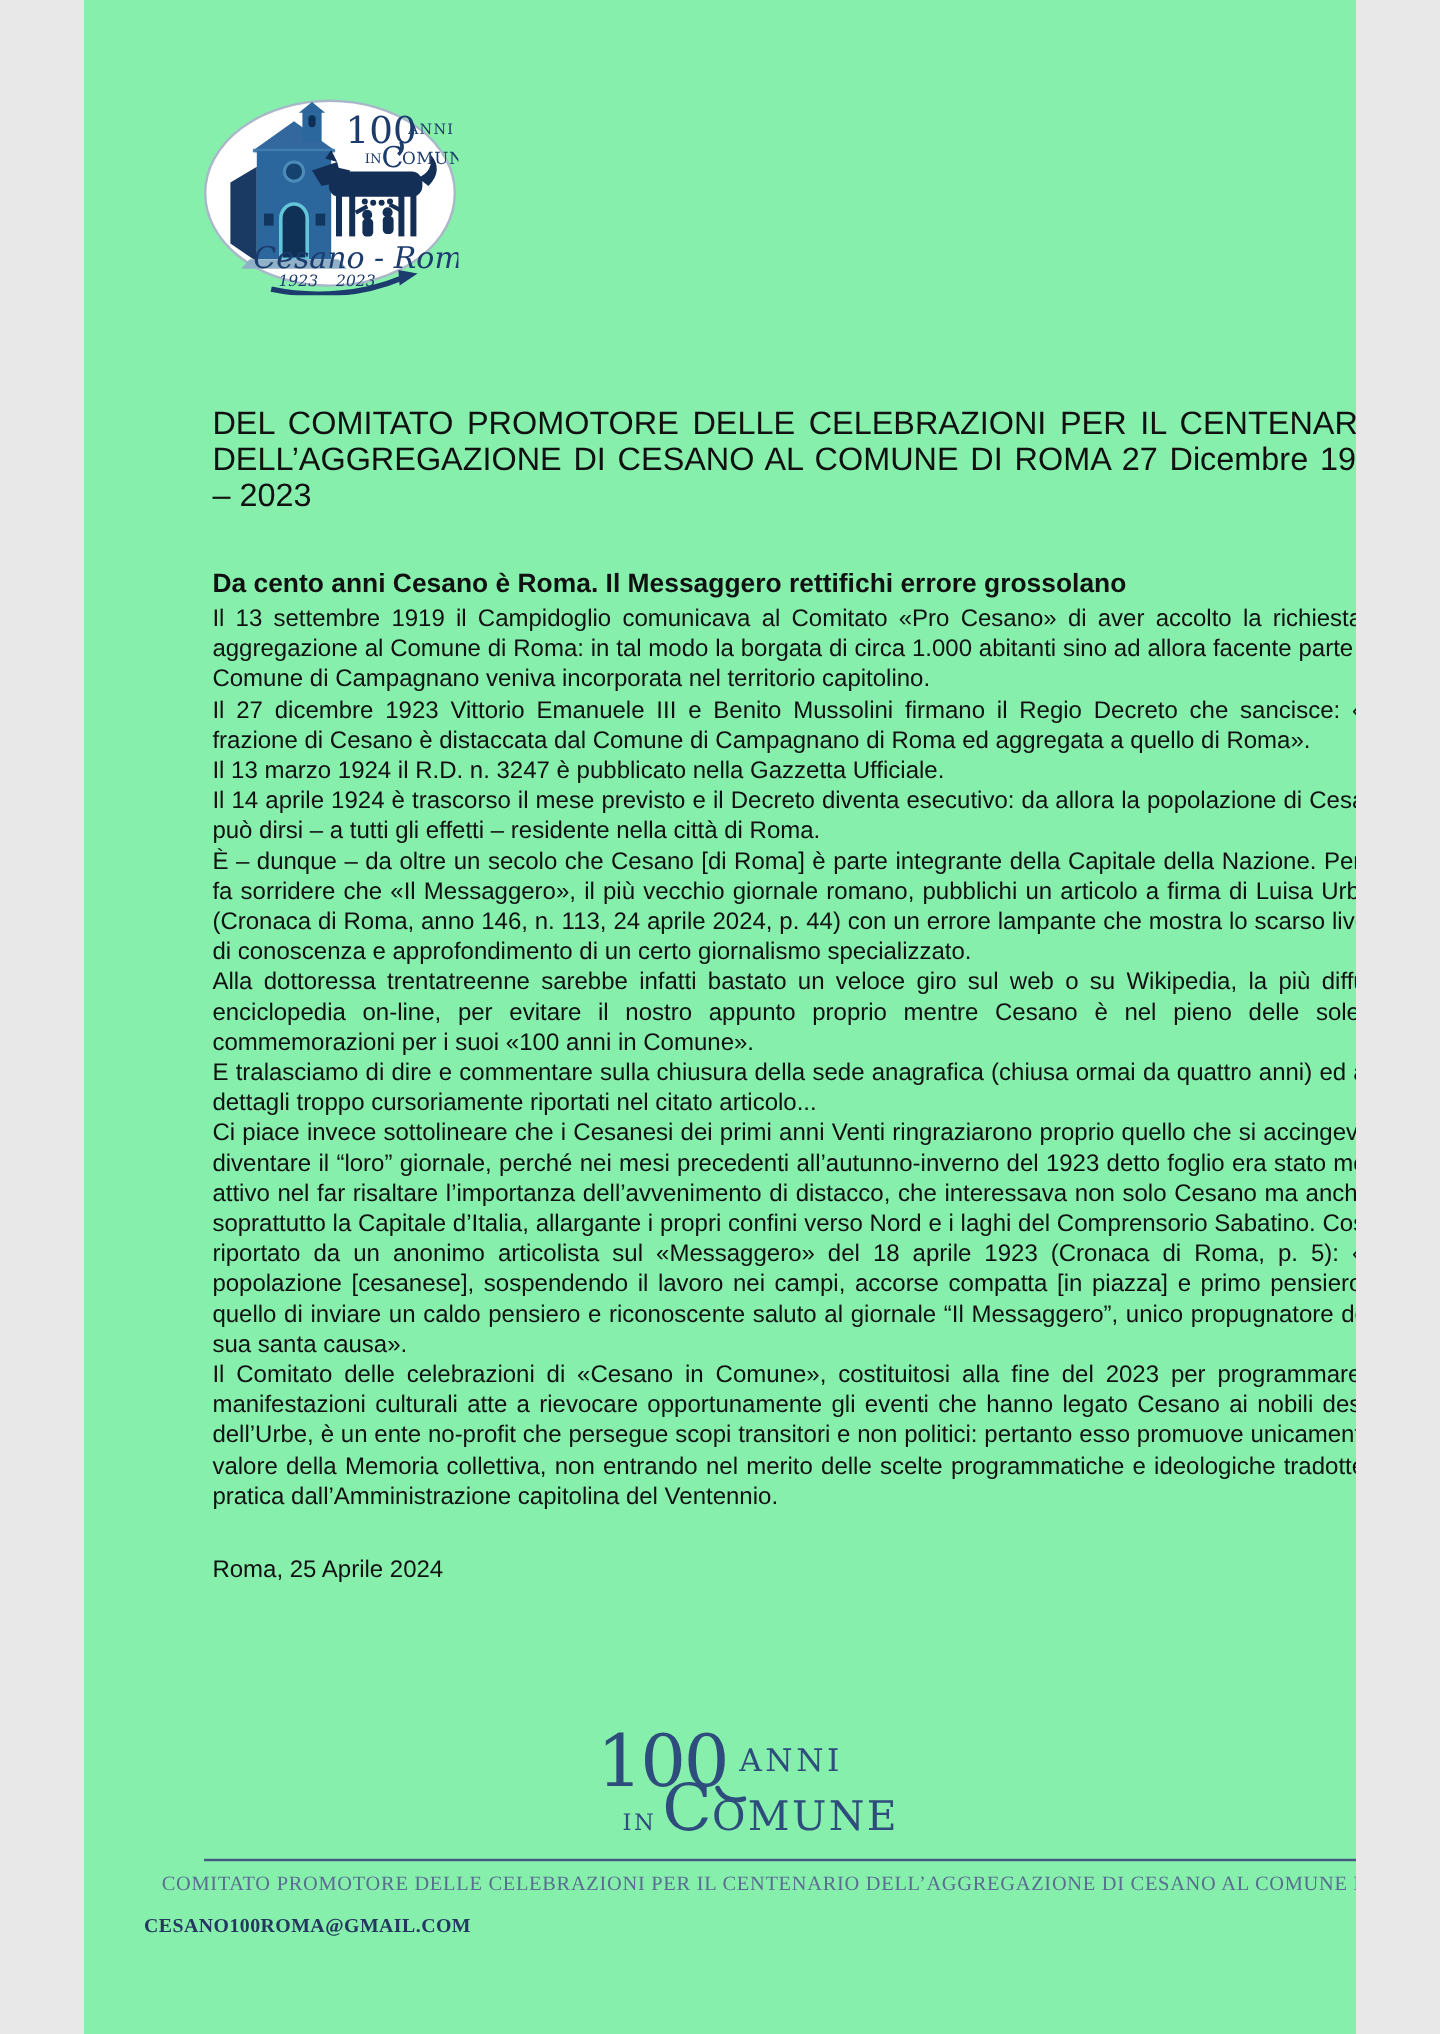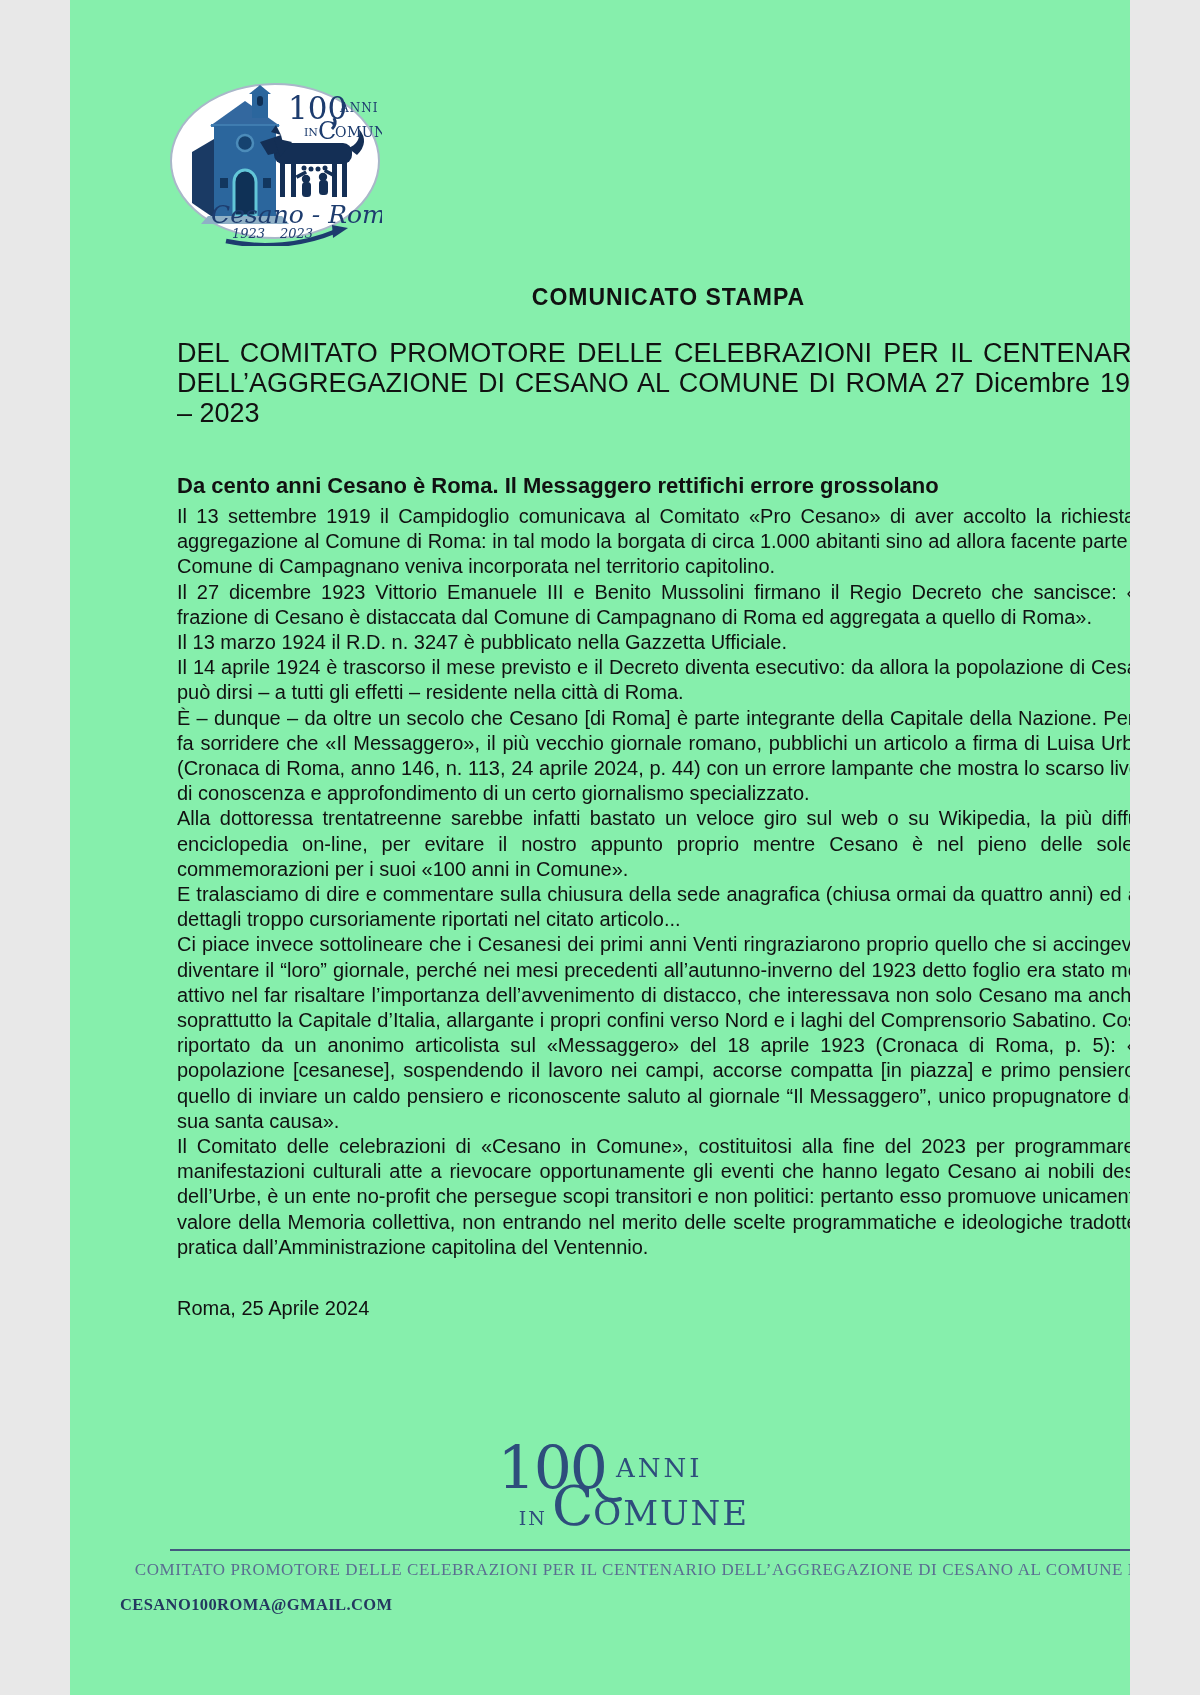--- a/index.html
+++ b/index.html
@@ -107,21 +107,20 @@
       <text x="150" y="57" font-family="DejaVu Serif, serif" font-size="24">C</text>
       <text x="167" y="55" font-family="DejaVu Serif, serif" font-size="14" letter-spacing="0.5">OMUNE</text>
       <text x="43" y="141" font-family="DejaVu Serif, serif" font-style="italic" font-size="25">Cesano - Roma</text>
       <text x="64" y="156" font-family="DejaVu Serif, serif" font-style="italic" font-size="13">1923</text>
       <text x="112" y="156" font-family="DejaVu Serif, serif" font-style="italic" font-size="13">2023</text>
       <path d="M58,159 C95,167 135,163 166,150" stroke="#1d3c6e" stroke-width="4.5" fill="none"></path>
       <polygon points="164,143 180,146 165,156"></polygon>
     </g>
   </svg>
 
-  <h1 class="doc-title">COMUNICATO STAMPA</h1>
   <p class="doc-subtitle">DEL COMITATO PROMOTORE DELLE CELEBRAZIONI PER IL CENTENARIO DELL’AGGREGAZIONE DI CESANO AL COMUNE DI ROMA 27 Dicembre 1923 – 2023</p>
   <h2 class="doc-heading">Da cento anni Cesano è Roma. Il Messaggero rettifichi errore grossolano</h2>
 
   <div class="doc-body">
     <p>Il 13 settembre 1919 il Campidoglio comunicava al Comitato «Pro Cesano» di aver accolto la richiesta di aggregazione al Comune di Roma: in tal modo la borgata di circa 1.000 abitanti sino ad allora facente parte del Comune di Campagnano veniva incorporata nel territorio capitolino.</p>
     <p>Il 27 dicembre 1923 Vittorio Emanuele III e Benito Mussolini firmano il Regio Decreto che sancisce: «La frazione di Cesano è distaccata dal Comune di Campagnano di Roma ed aggregata a quello di Roma».</p>
     <p>Il 13 marzo 1924 il R.D. n. 3247 è pubblicato nella Gazzetta Ufficiale.</p>
     <p>Il 14 aprile 1924 è trascorso il mese previsto e il Decreto diventa esecutivo: da allora la popolazione di Cesano può dirsi – a tutti gli effetti – residente nella città di Roma.</p>
     <p>È – dunque – da oltre un secolo che Cesano [di Roma] è parte integrante della Capitale della Nazione. Perciò fa sorridere che «Il Messaggero», il più vecchio giornale romano, pubblichi un articolo a firma di Luisa Urbani (Cronaca di Roma, anno 146, n. 113, 24 aprile 2024, p. 44) con un errore lampante che mostra lo scarso livello di conoscenza e approfondimento di un certo giornalismo specializzato.</p>
     <p>Alla dottoressa trentatreenne sarebbe infatti bastato un veloce giro sul web o su Wikipedia, la più diffusa enciclopedia on-line, per evitare il nostro appunto proprio mentre Cesano è nel pieno delle solenni commemorazioni per i suoi «100 anni in Comune».</p>

